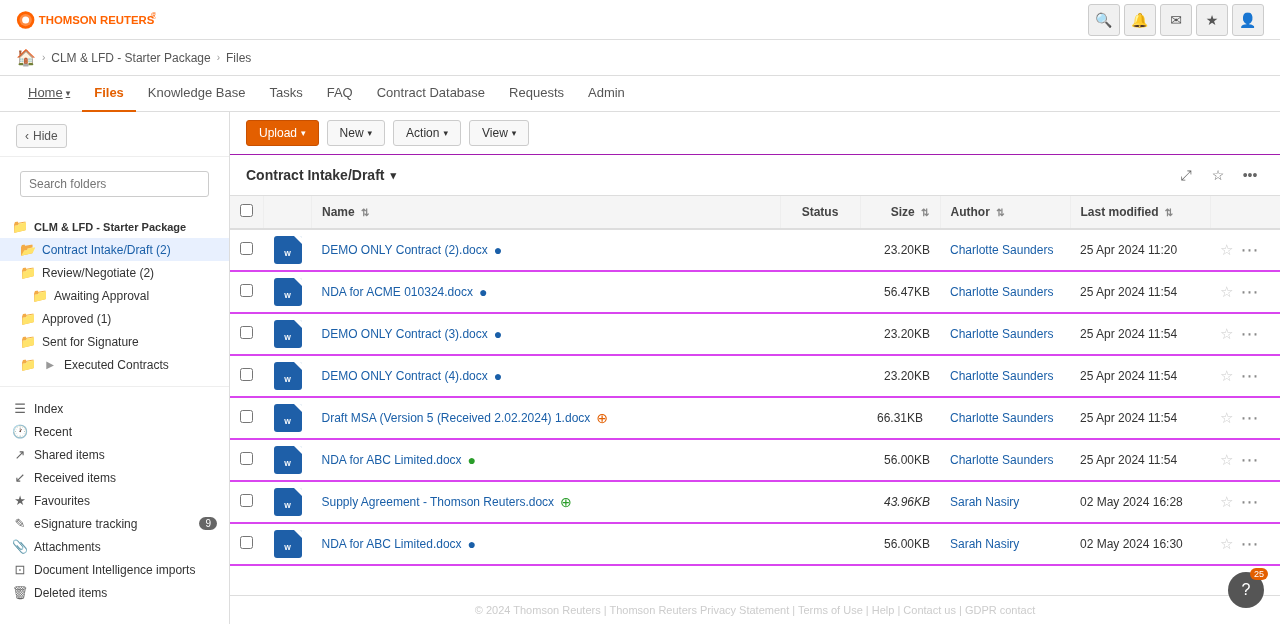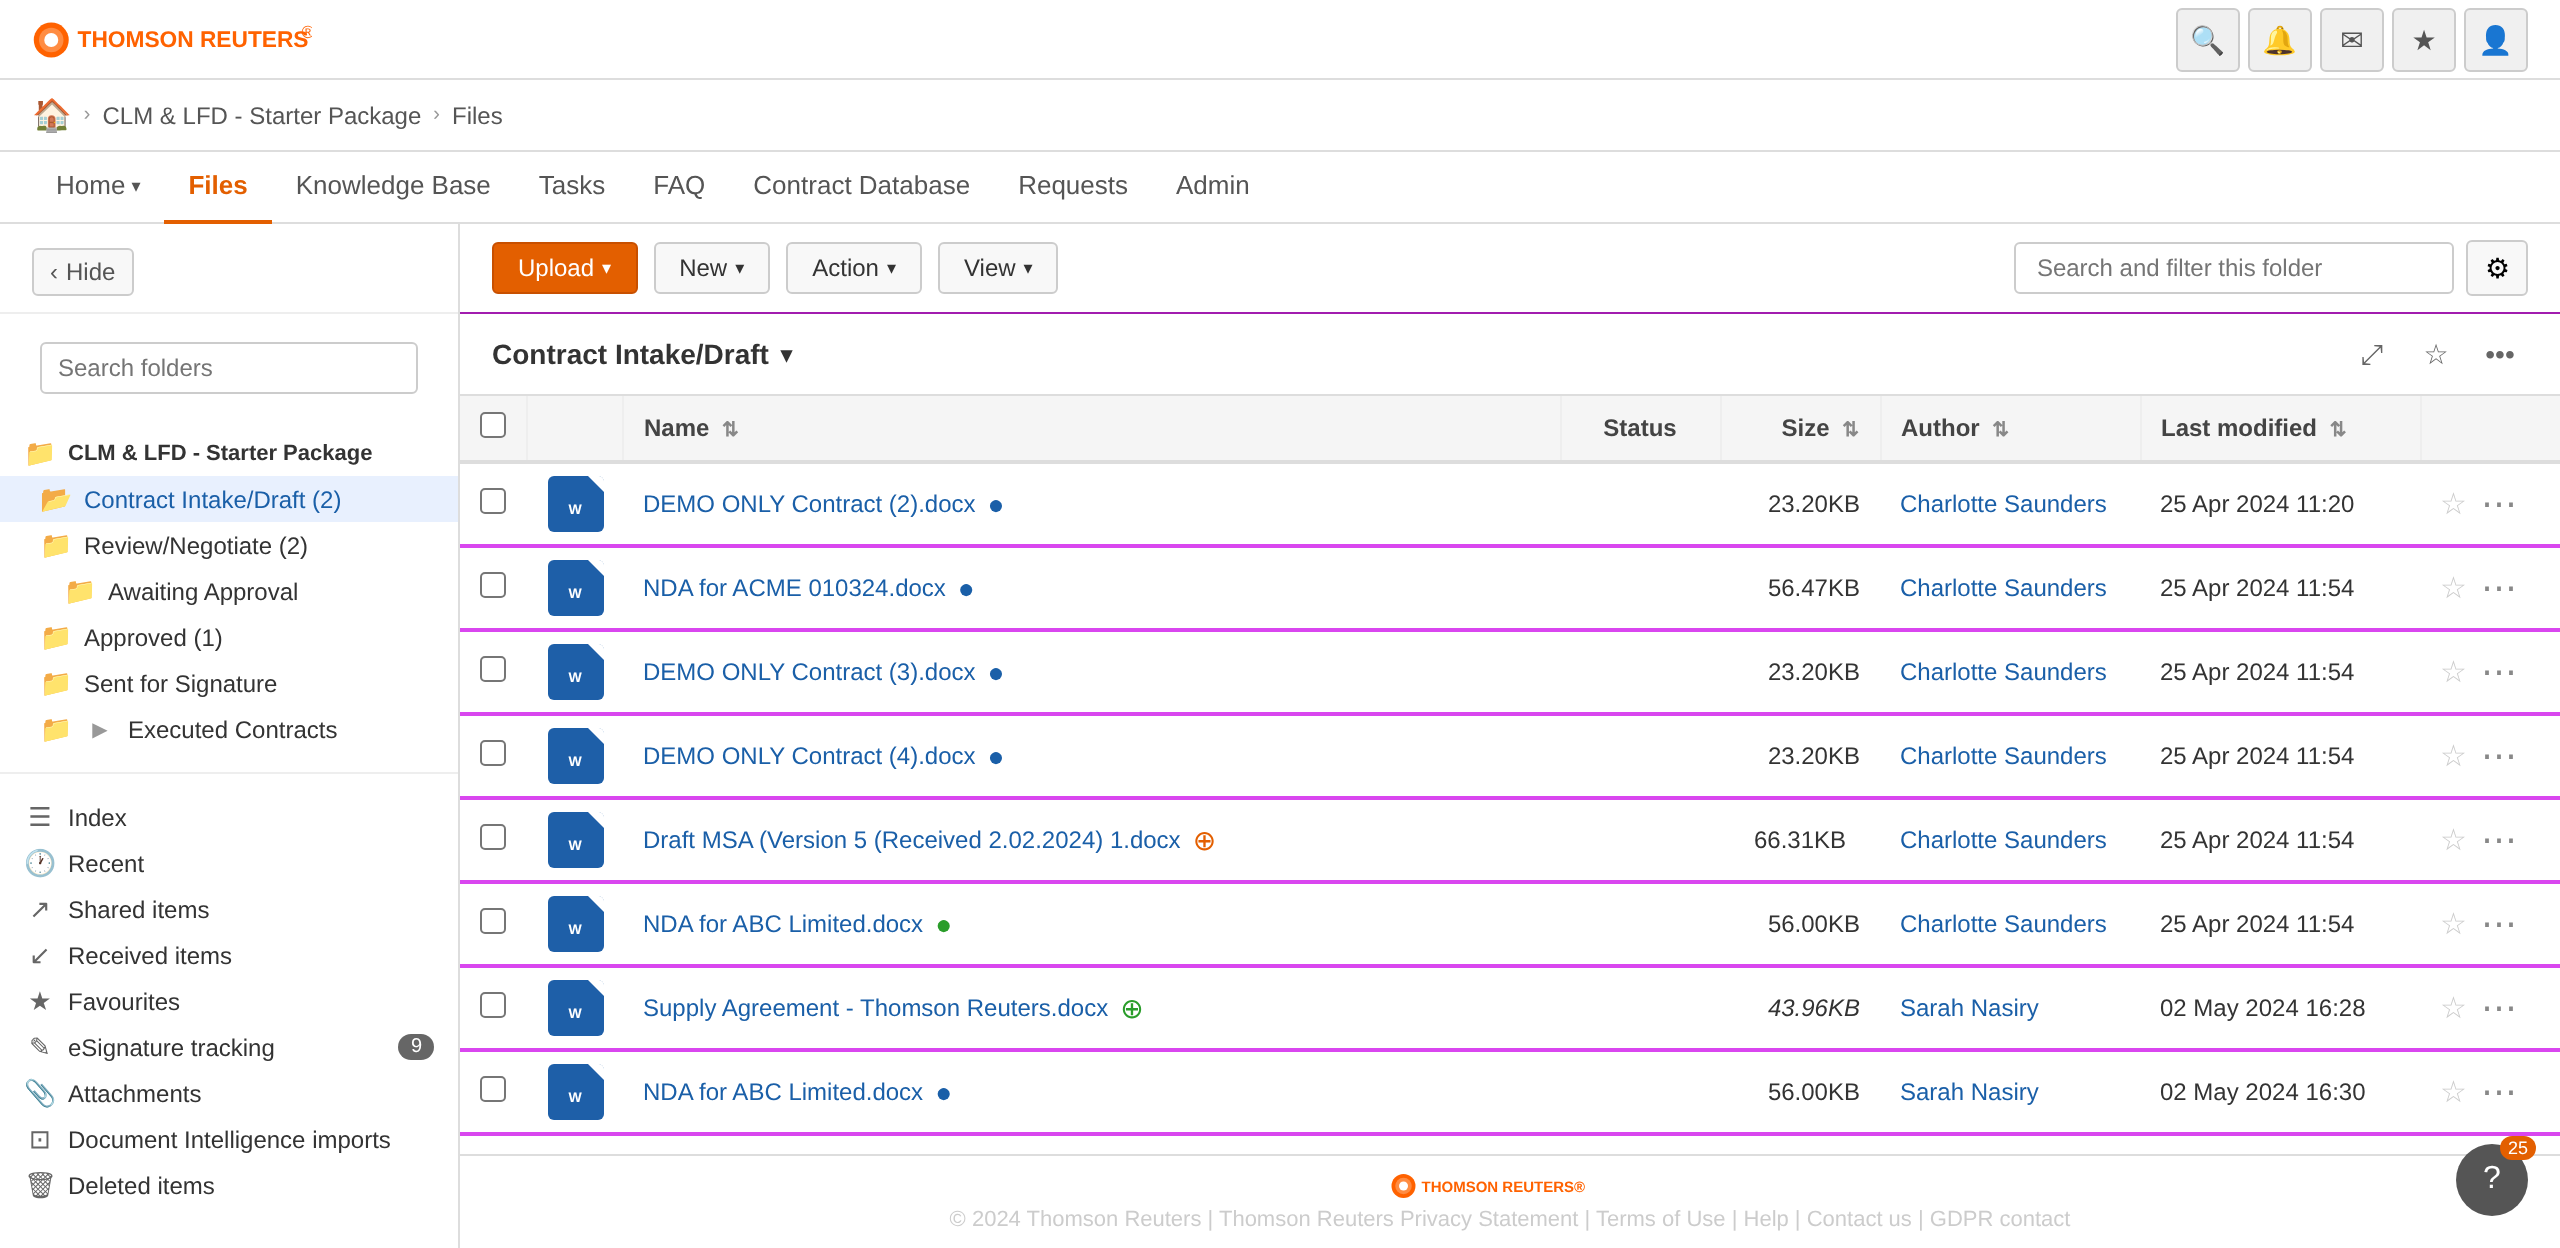--- a/index.html
+++ b/index.html
@@ -15,21 +15,21 @@
     
     .breadcrumb { background: #fff; border-bottom: 1px solid #ddd; height: 36px; display: flex; align-items: center; padding: 0 16px; gap: 6px; font-size: 12px; color: #555; }
     .breadcrumb a { color: #555; text-decoration: none; cursor: pointer; }
     .breadcrumb-sep { color: #999; font-size: 10px; }
     .breadcrumb-home { font-size: 16px; color: #555; cursor: pointer; }
 
     
     .nav { background: #fff; border-bottom: 1px solid #ddd; height: 36px; display: flex; align-items: center; padding: 0 16px; gap: 0; }
     .nav-item { padding: 0 12px; height: 36px; display: flex; align-items: center; color: #555; cursor: pointer; font-size: 13px; border-bottom: 2px solid transparent; }
     .nav-item.active { color: #e35f00; border-bottom: 2px solid #e35f00; font-weight: bold; }
-    .nav-dropdown { display: flex; align-items: center; gap: 3px; }
+    .nav-dropdown { display: flex; align-items: center; gap: 3px; text-decoration: underline; }
     .nav-arrow { font-size: 9px; }
 
     
     .content { display: flex; height: calc(100vh - 112px); }
 
     
     .sidebar { width: 230px; background: #fff; border-right: 1px solid #ddd; overflow-y: auto; flex-shrink: 0; padding: 8px 0; }
     .sidebar-header { display: flex; align-items: center; justify-content: space-between; padding: 4px 12px 8px; border-bottom: 1px solid #eee; }
     .sidebar-search { width: 100%; padding: 5px 8px; border: 1px solid #ccc; border-radius: 3px; font-size: 12px; margin: 8px 12px; width: calc(100% - 24px); }
     .sidebar-section { padding: 4px 0; }
@@ -259,26 +259,20 @@
         <span class="btn-arrow">▾</span>
       </button>
       <button class="btn">
         <span>Action</span>
         <span class="btn-arrow">▾</span>
       </button>
       <button class="btn">
         <span>View</span>
         <span class="btn-arrow">▾</span>
       </button>
-      <div class="toolbar-right">
-        <input type="text" class="search-box" placeholder="Search and filter this folder" style="">
-        <button class="filter-btn">
-          <span>⚙</span>
-        </button>
-      </div>
     </div>
 
     <div class="folder-header">
       <div class="folder-title">
         <span>Contract Intake/Draft</span>
         <span style="font-size:11px;cursor:pointer;">▾</span>
       </div>
       <div class="folder-actions">
         <button class="icon-btn">
           <span>⤢</span>
@@ -562,28 +556,20 @@
         <button class="more-btn">⋯</button>
       </div>
     </td>
   </tr>
           </tbody>
       </table>
     </div>
 
 
     <div class="footer">
-      <div class="footer-logo">
-        <svg viewBox="0 0 160 18" width="120" height="14">
-          <circle cx="9" cy="9" r="8" fill="#FF6200"></circle>
-          <circle cx="9" cy="9" r="5.5" fill="#FF8C42"></circle>
-          <circle cx="9" cy="9" r="3" fill="#fff"></circle>
-          <text x="21" y="13" font-family="Arial" font-size="10" font-weight="bold" fill="#FF6200">THOMSON REUTERS®</text>
-        </svg>
-      </div>
       <div class="footer-links">
         <span>© 2024 Thomson Reuters | Thomson Reuters Privacy Statement | Terms of Use | Help | Contact us | GDPR contact</span>
       </div>
     </div>
 
   </div>
 </div>
 
 <div class="help-bubble" style="position:fixed; bottom:16px; right:16px;">
   <span>?</span>

